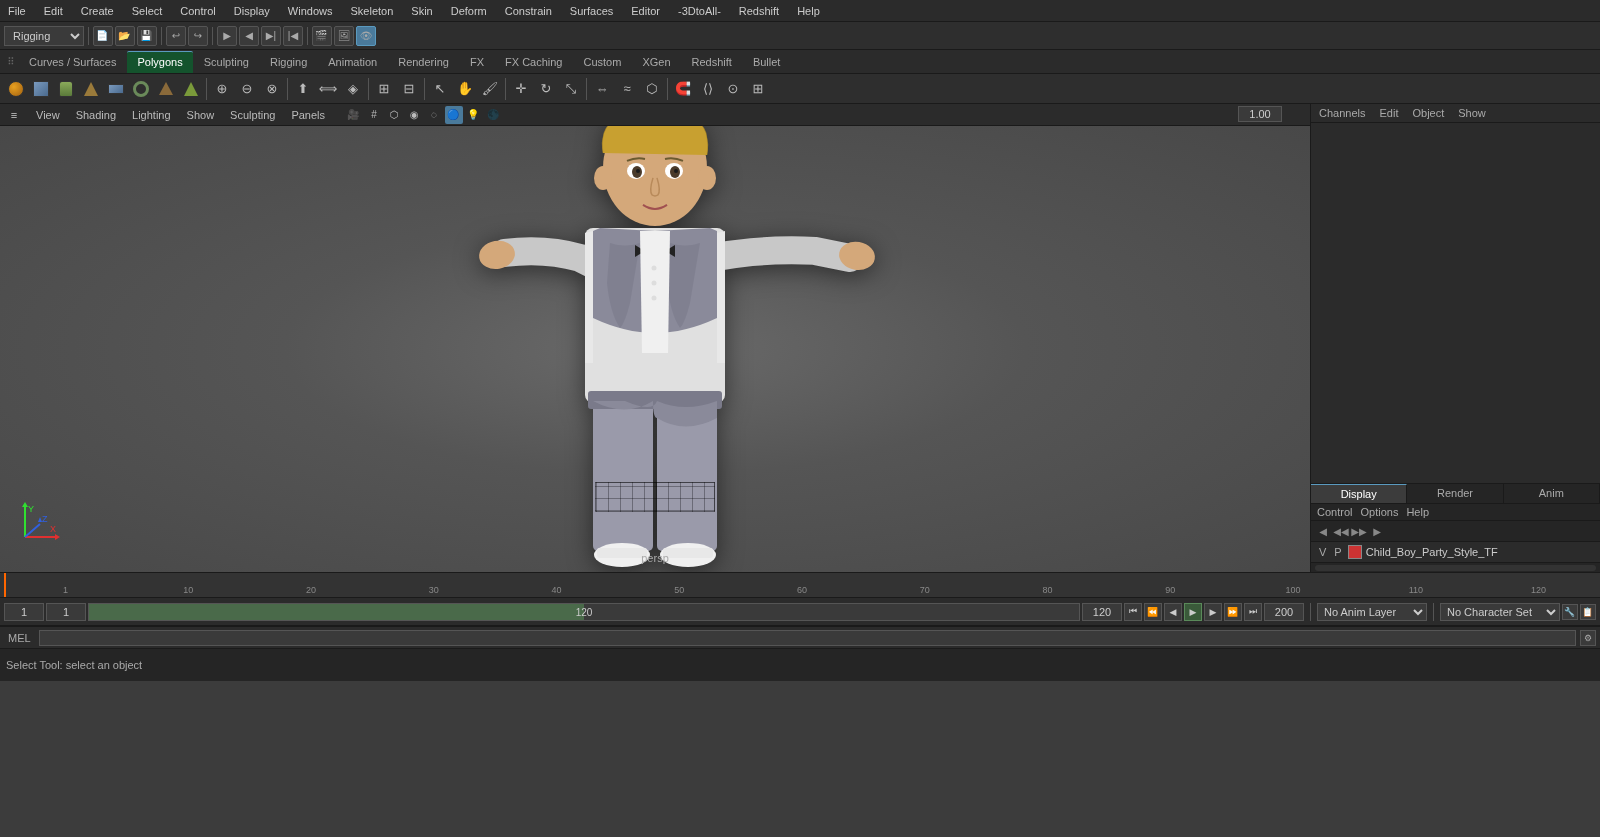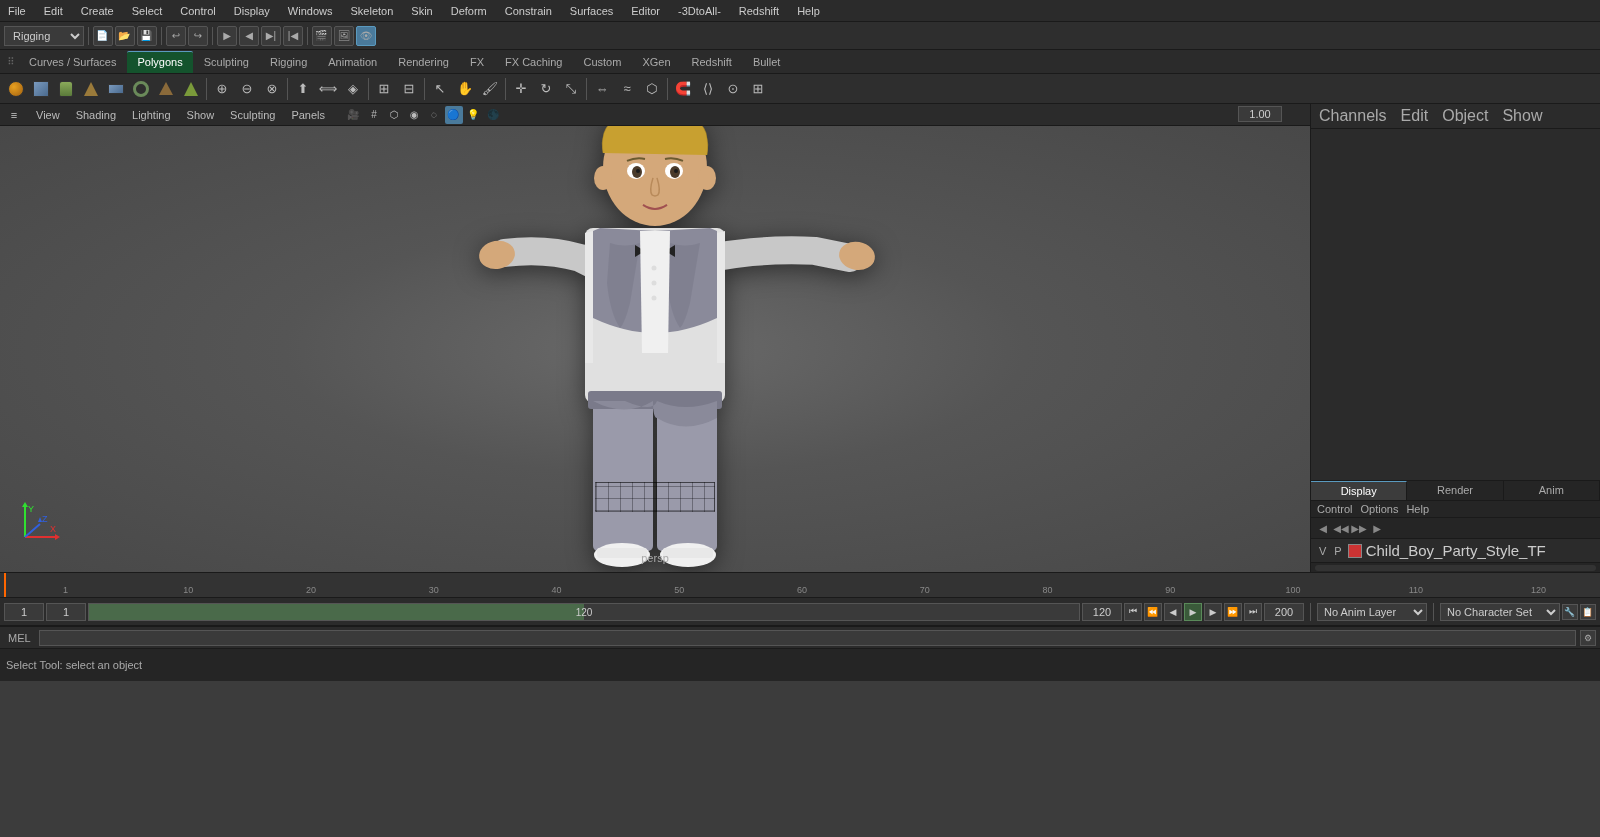--- a/index.html
+++ b/index.html
@@ -233,21 +233,21 @@
       color: #aaa;
     }
     #channel-box-tabs {
       display: flex;
       background: #2b2b2b;
       border-bottom: 1px solid #1a1a1a;
       padding: 2px 4px;
       gap: 6px;
     }
     .cb-tab {
-      font-size: 16px;
+      font-size: 11px;
       color: #aaa;
       cursor: pointer;
       padding: 1px 4px;
     }
     #channel-box-content {
       flex: 1;
       background: #2b2b2b;
     }
     #channel-box-bottom {
       border-top: 1px solid #1a1a1a;
@@ -305,21 +305,21 @@
     #layer-entry {
       display: flex;
       align-items: center;
       padding: 3px 6px;
       gap: 4px;
       background: #2b2b2b;
     }
     .layer-v { color: #aaa; font-size: 11px; cursor: pointer; padding: 0 2px; }
     .layer-p { color: #aaa; font-size: 11px; cursor: pointer; padding: 0 2px; }
     .layer-color { width: 14px; height: 14px; background: #cc3333; border: 1px solid #888; }
-    .layer-name { font-size: 15px; color: #ccc; flex: 1; }
+    .layer-name { font-size: 11px; color: #ccc; flex: 1; }
     #layer-scrollbar {
       height: 10px;
       background: #252525;
       border-top: 1px solid #1a1a1a;
       display: flex;
       align-items: center;
       padding: 0 4px;
     }
     .layer-scrolltrack {
       flex: 1;

